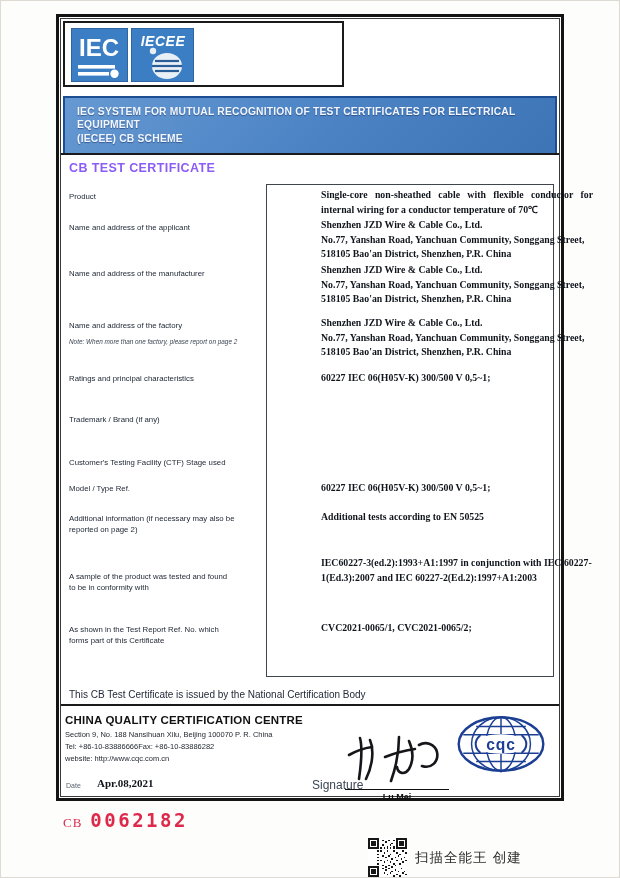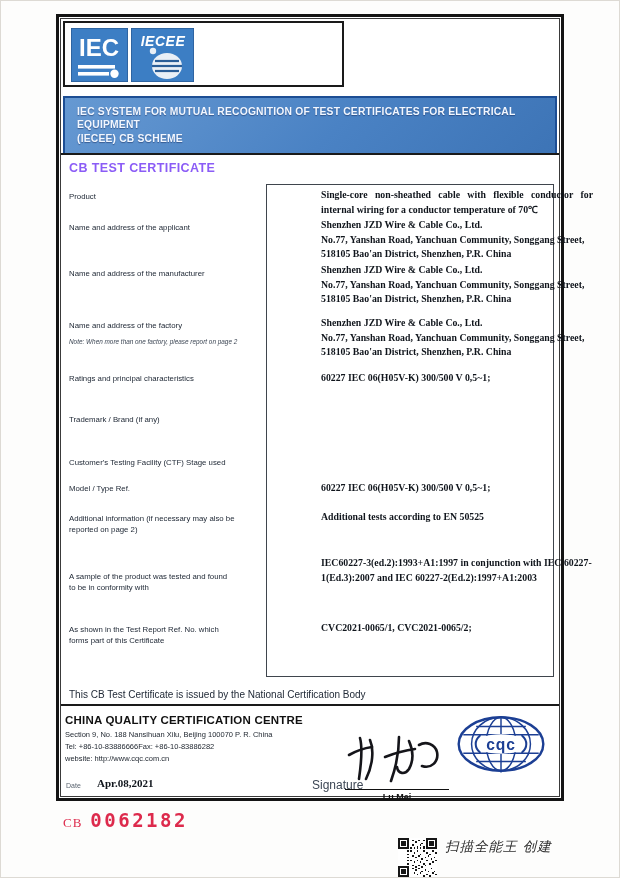--- a/index.html
+++ b/index.html
@@ -92,21 +92,21 @@
   .cqc-logo { position:absolute; left:396px; top:697px; }
 
   
   .stamp { position:absolute; left:62px; top:808px; color:#dd2a4c; white-space:nowrap; }
   .stamp .cb { font-family:"Liberation Serif", serif; font-size:13px; letter-spacing:1px;
     margin-right:8px; }
   .stamp .num { font-family:"DejaVu Sans Mono", monospace; font-size:19px; font-weight:bold;
     letter-spacing:2.5px; }
 
   
-  .watermark { position:absolute; left:397px; top:837px; display:flex; align-items:flex-start;font-style:italic; }
+  .watermark { position:absolute; left:367px; top:837px; display:flex; align-items:center; }
   .qr { width:39px; height:39px; }
   .wm-text { margin-left:8px; font-size:13.5px; color:#2d2d2d; letter-spacing:1px;
     font-family:"DejaVu Sans", sans-serif; }
 </style>
 </head>
 <body>
 
 <div class="page">
   <div class="frame">
     <div class="inner-frame"></div>

